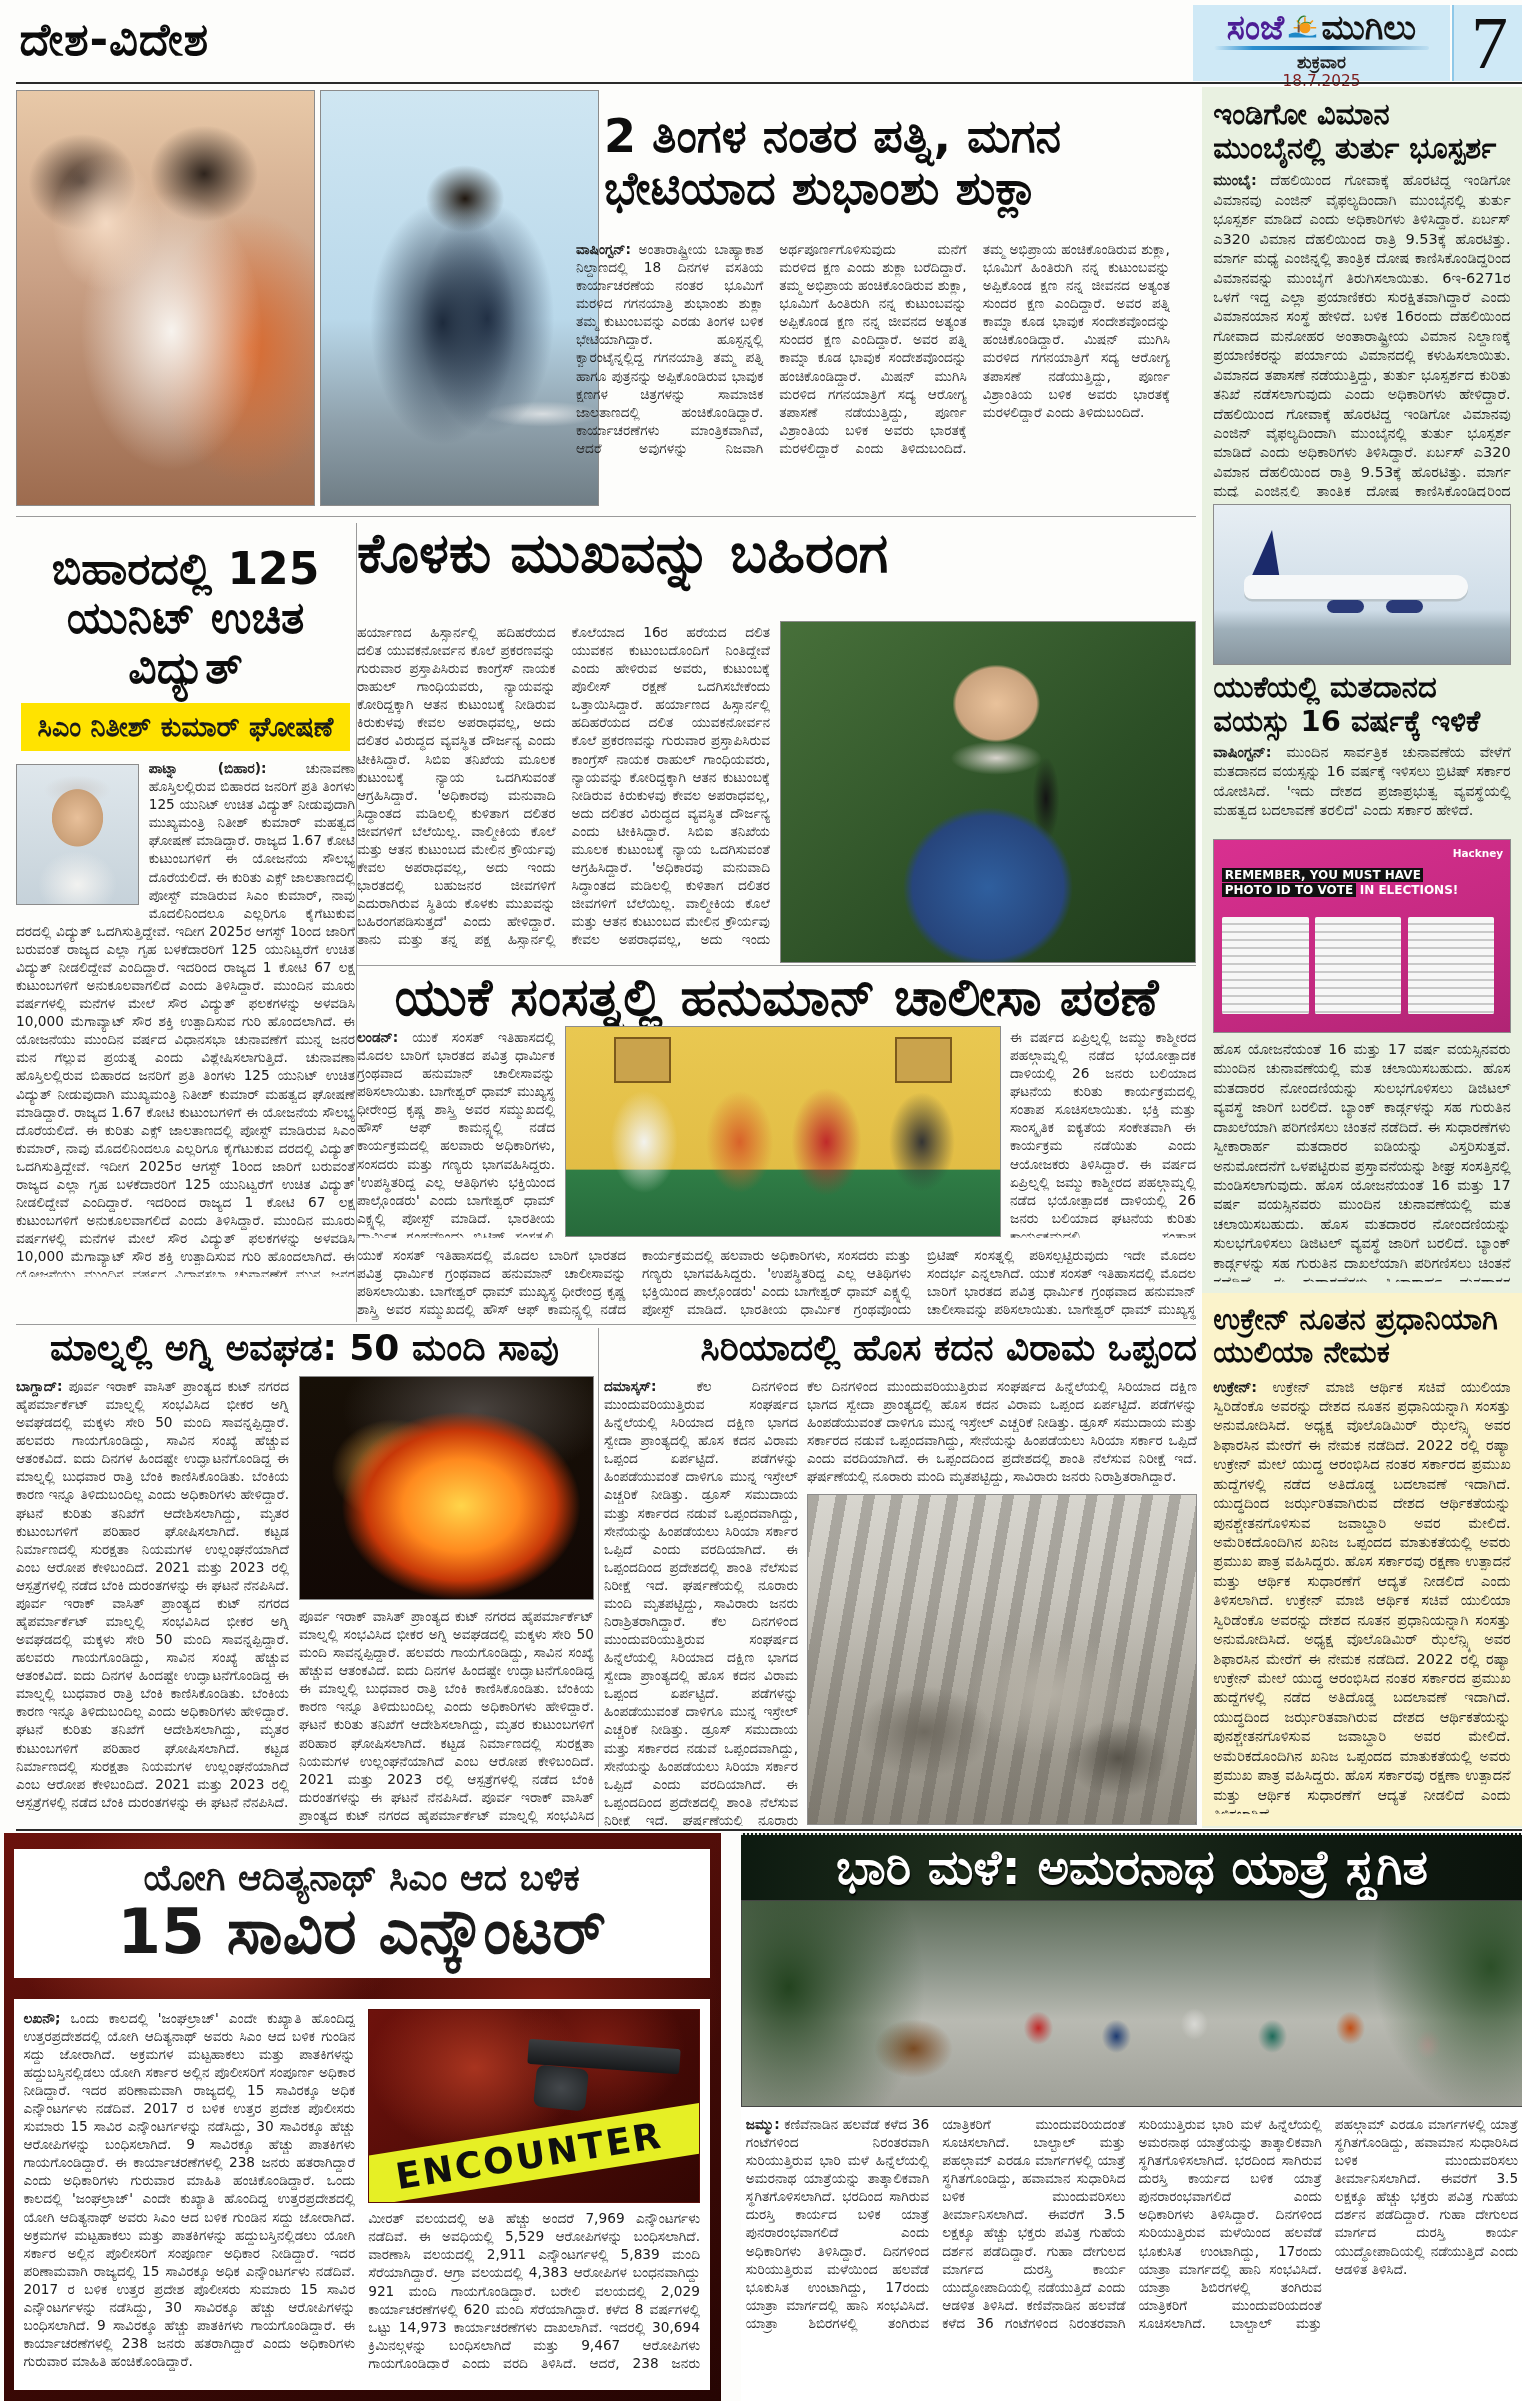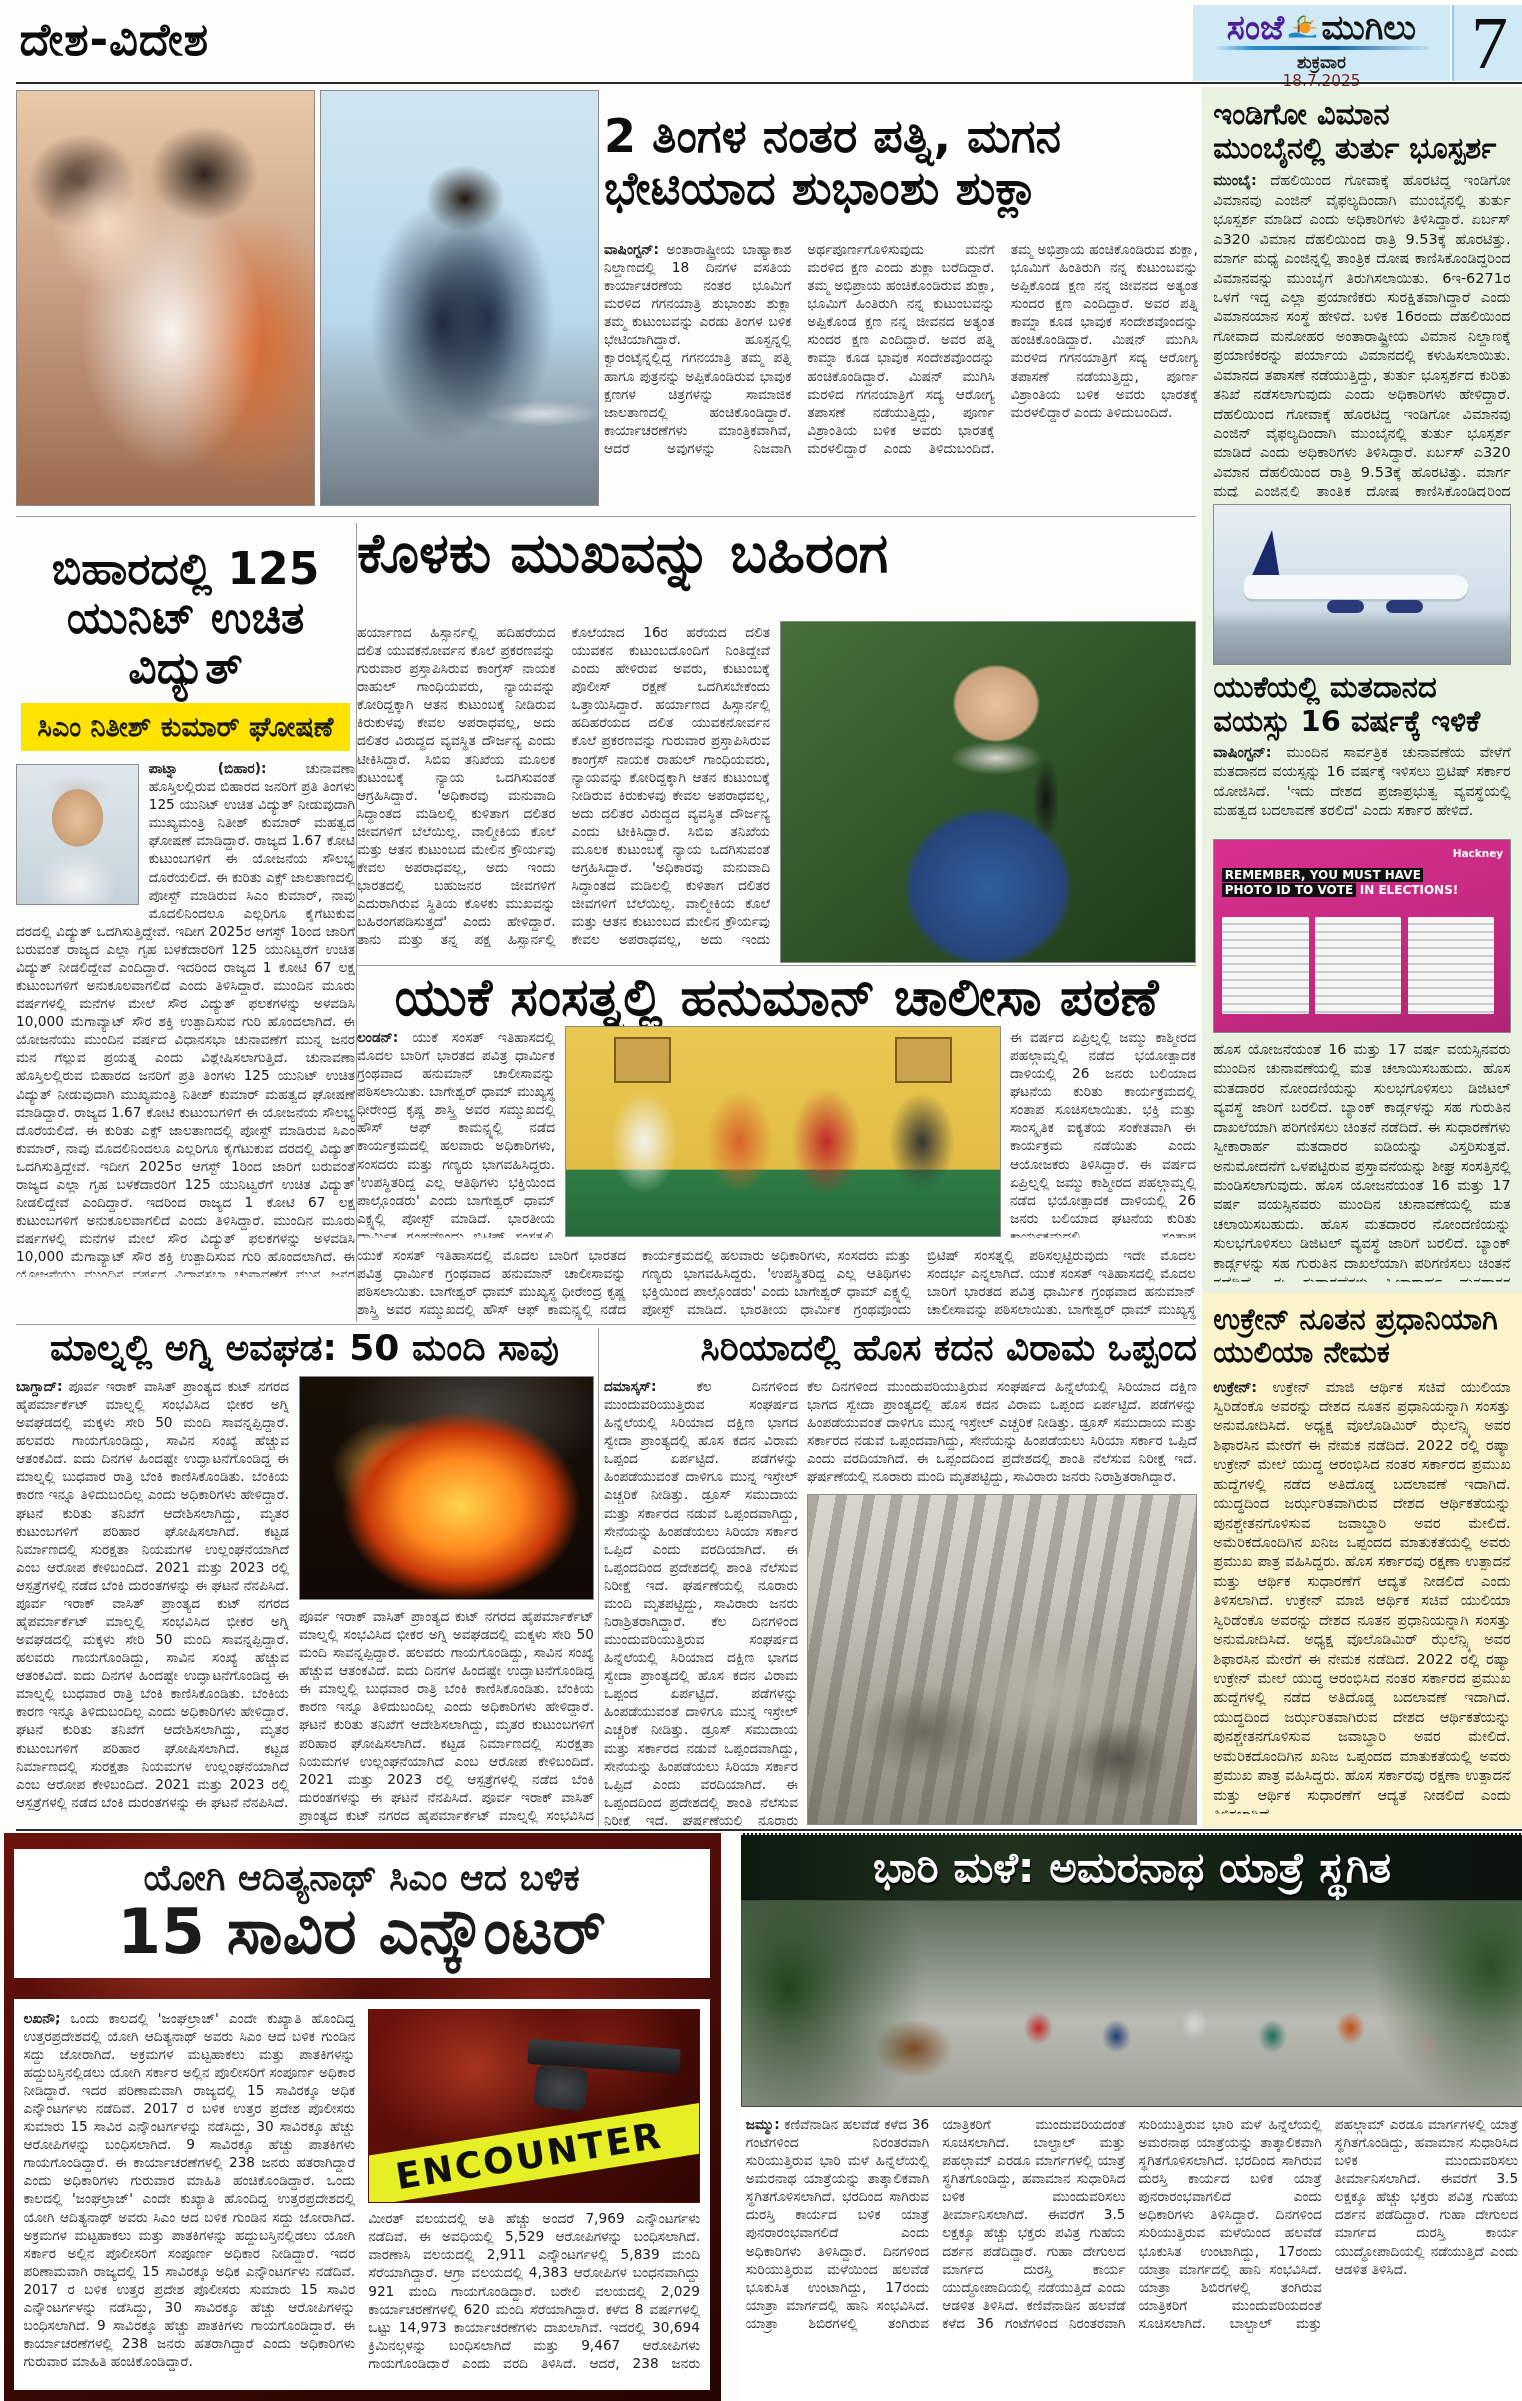--- a/index.html
+++ b/index.html
@@ -103,21 +103,21 @@
       radial-gradient(21px 24px at 38% 62%,#c22727 0%,rgba(0,0,0,0) 70%),
       radial-gradient(21px 24px at 48% 66%,#1d3b72 0%,rgba(0,0,0,0) 70%),
       radial-gradient(19.4px 22.6px at 58% 60%,#d8d8d4 0%,rgba(0,0,0,0) 70%),
       radial-gradient(21px 24px at 68% 66%,#1d6b5a 0%,rgba(0,0,0,0) 70%),
       radial-gradient(21px 24px at 78% 62%,#c24d14 0%,rgba(0,0,0,0) 70%),
       radial-gradient(18px 21px at 88% 70%,#caa 0%,rgba(0,0,0,0) 70%),
       linear-gradient(180deg,#5c6b58 0%,#8d968b 34%,#b9bab2 58%,#9fa098 100%);}
 
   
   .top-headline{left:604px;top:111px;width:594px;text-align:left;font-size:46px;}
-  .top-body{left:604px;top:240px;width:594px;height:268px;}
+  .top-body{left:576px;top:240px;width:594px;height:268px;}
 
   
   .right-panel{left:1202px;top:87px;width:320px;height:1741px;background:#e9f1e1;box-sizing:border-box;padding:11.3px 11.3px 0;}
   .rp-head{font-size:29px;font-weight:800;line-height:1.15;color:#0d0d0d;}
   .rp-body{font-size:14.5px;line-height:1.34;text-align:justify;overflow:hidden;}
   .ukraine-block{margin:11.3px -11.3px 0;background:#fbf3cb;padding:9.7px 11.3px;box-sizing:border-box;height:533px;overflow:hidden;}
 
   
   .bihar{left:16px;top:500px;width:339px;margin-top:44px;}
   .bihar .headline{font-size:44px;text-align:center;}
@@ -151,21 +151,21 @@
   .enc-kicker{font-size:36px;font-weight:800;}
   .enc-main{font-size:63px;font-weight:800;line-height:1.05;}
   .enc-panel{position:absolute;left:9.7px;top:166px;width:696px;height:391px;background:#fff;padding:9.7px;box-sizing:border-box;display:flex;gap:13px;}
   .enc-col{flex:1;overflow:hidden;}
 
   
   .ama-block{left:741px;top:1833px;width:782px;height:568px;background:#fff;}
   .ama-headstrip{height:65px;border-top:2.4px dotted #e9e9e9;background:
       linear-gradient(90deg,#0d1a10 0%,#22321f 35%,#101c12 70%,#0b130c 100%);
       display:flex;align-items:center;justify-content:center;}
-  .ama-headstrip .headline{color:#fff;font-size:42px;text-shadow:0.8px 1.6px 1.6px #000;}
+  .ama-headstrip .headline{color:#fff;font-size:48px;text-shadow:0.8px 1.6px 1.6px #000;}
   .ama-body{height:284px;padding:8px 4.8px;box-sizing:border-box;}
 </style>
 </head>
 <body>
 
 <div class="abs section-title">ದೇಶ-ವಿದೇಶ</div>
 
 <div class="abs masthead">
   <div class="brand-line">
     <span class="brand-red">ಸಂಜೆ</span>

